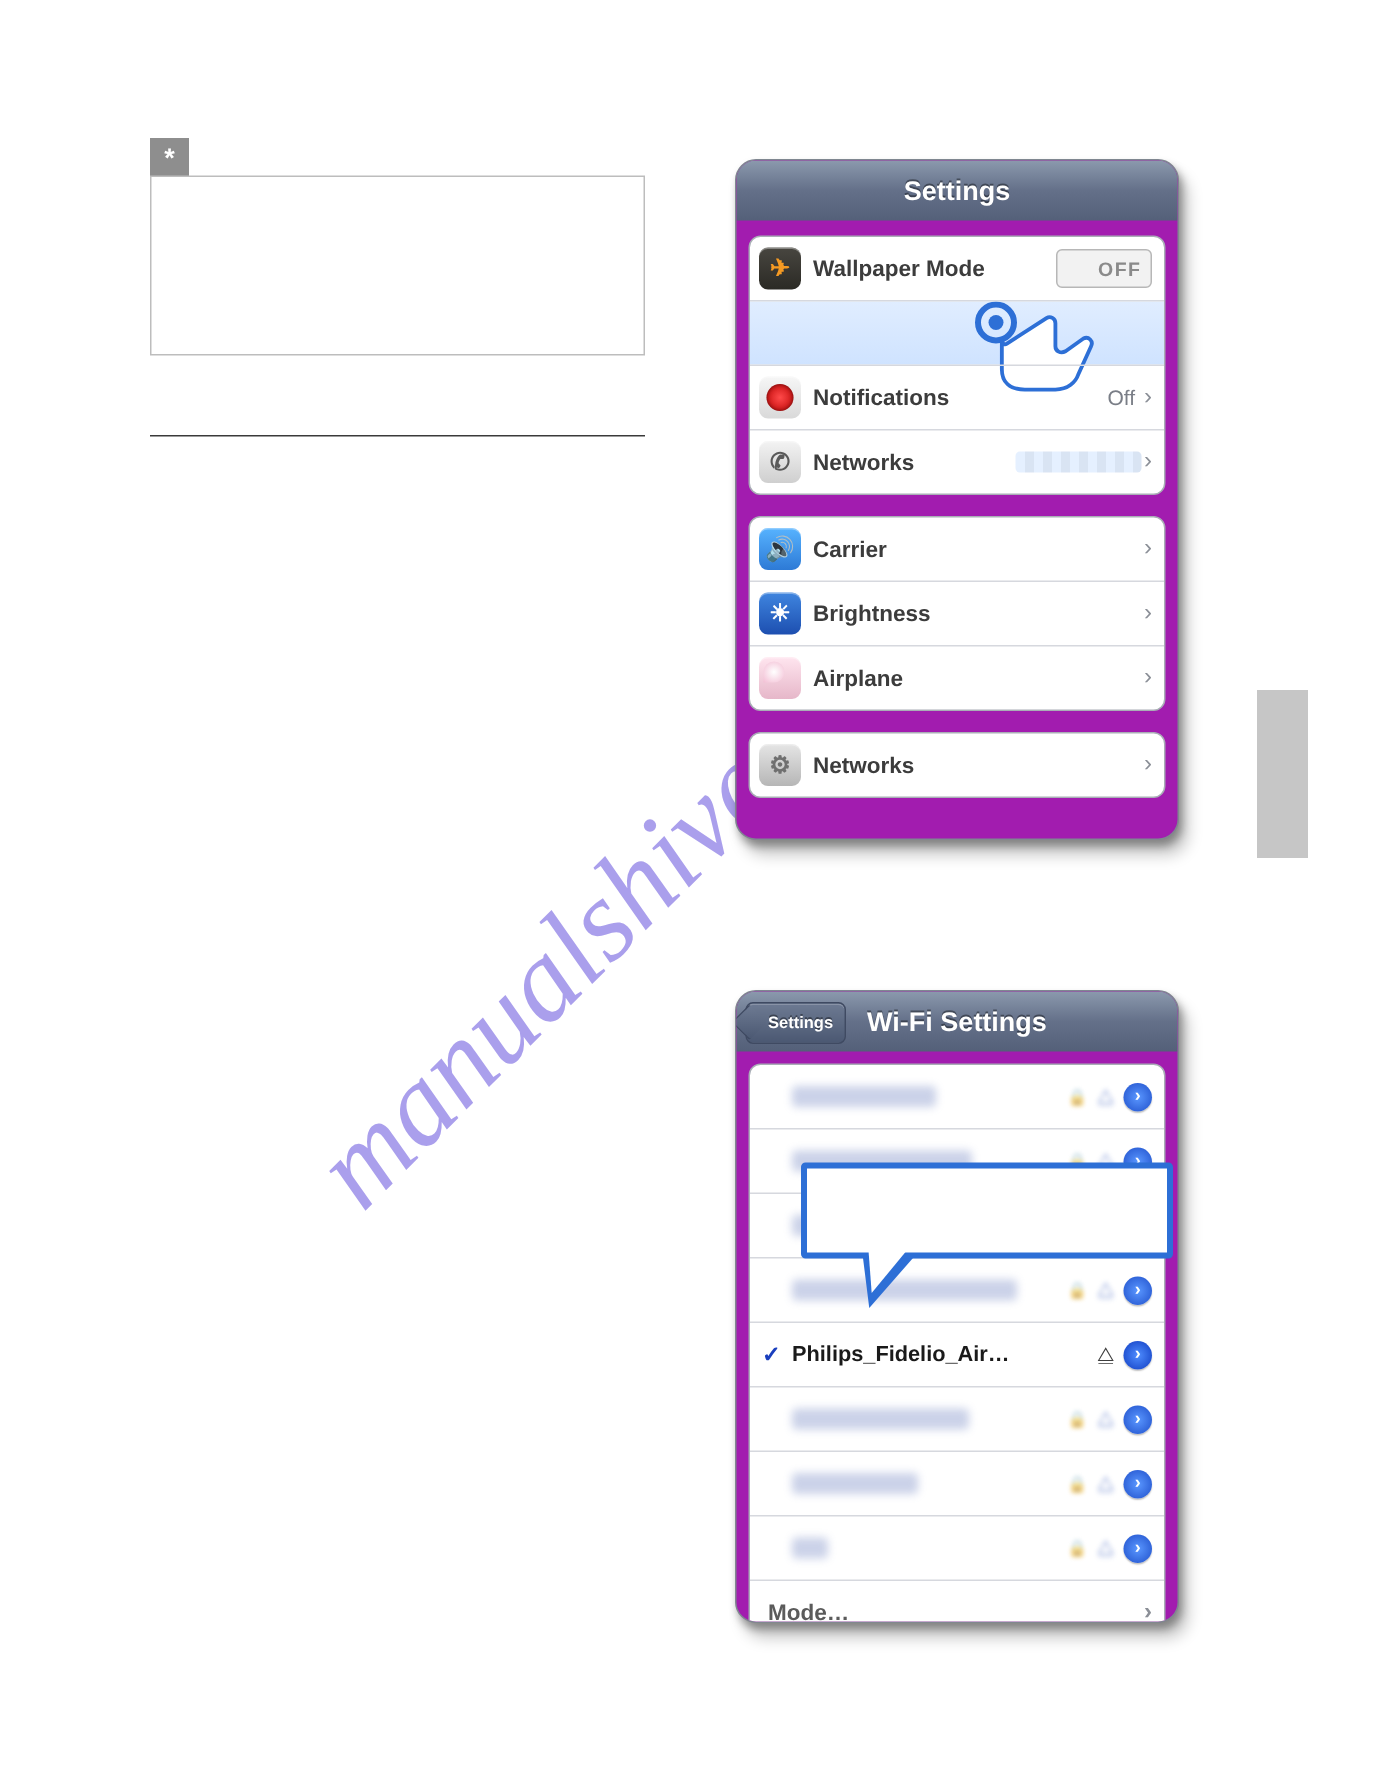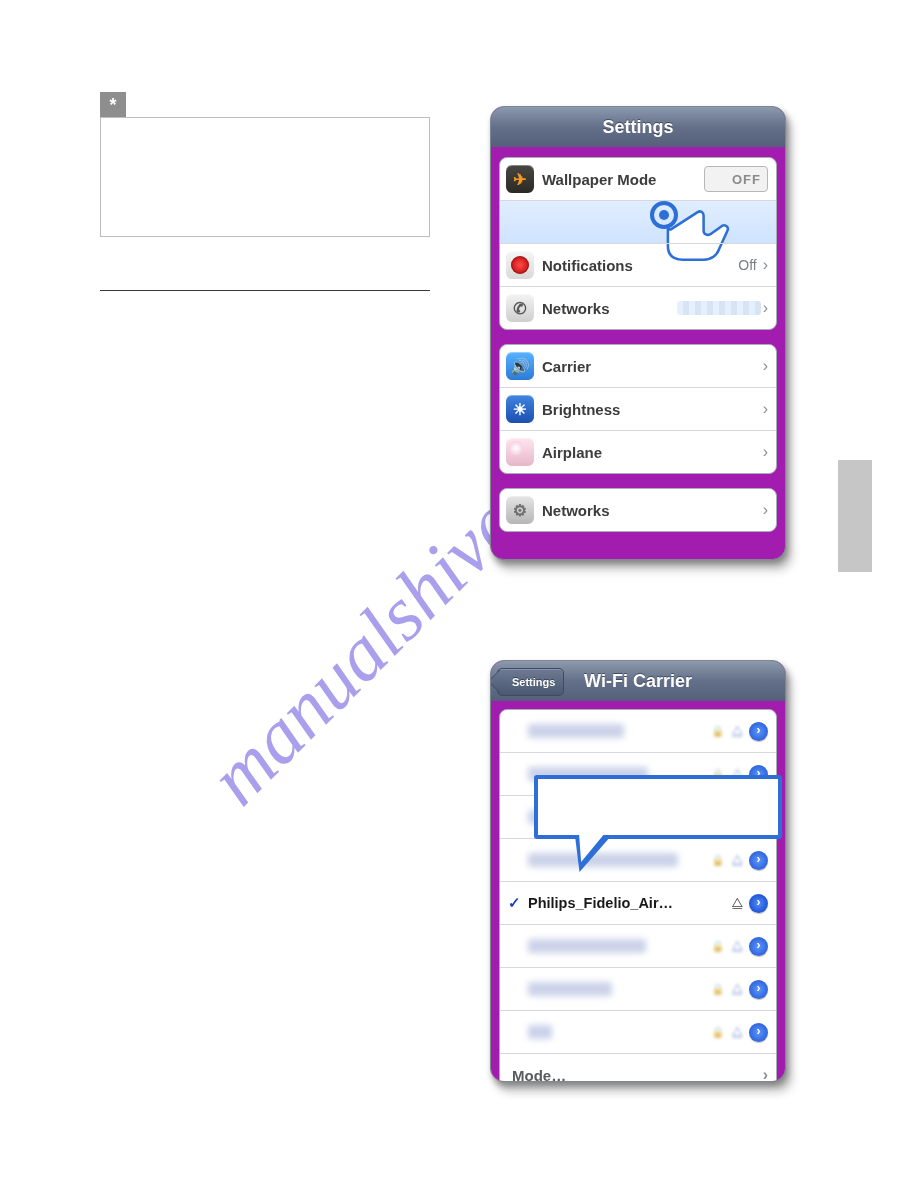--- a/index.html
+++ b/index.html
@@ -319,21 +319,21 @@
           <div class="ios-label">Networks</div>
           <div class="ios-chevron">›</div>
         </div>
       </div>
     </div>
   </div>
 
   <div class="ios-panel panel-wifi">
     <div class="ios-titlebar">
       <div class="back-pill">Settings</div>
-      <span>Wi-Fi Carrier</span>
+      <span>Wi-Fi Settings</span>
     </div>
     <div class="wifi-body">
       <div class="wifi-list">
         <div class="wifi-row">
           <div class="wifi-name">
               <span class="wifi-name-blur" style="width:96px"></span>
             </div>
           <div class="wifi-icons">
             <span class="lock-mini">🔒</span>
             <span class="wifi-mini blurred">⧋</span>

